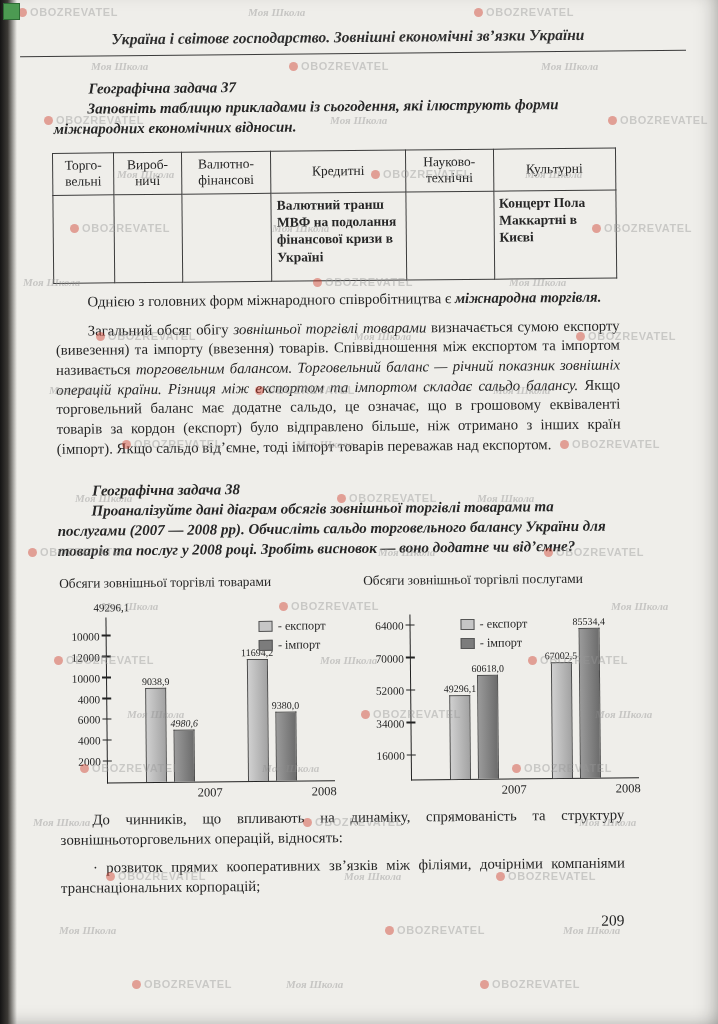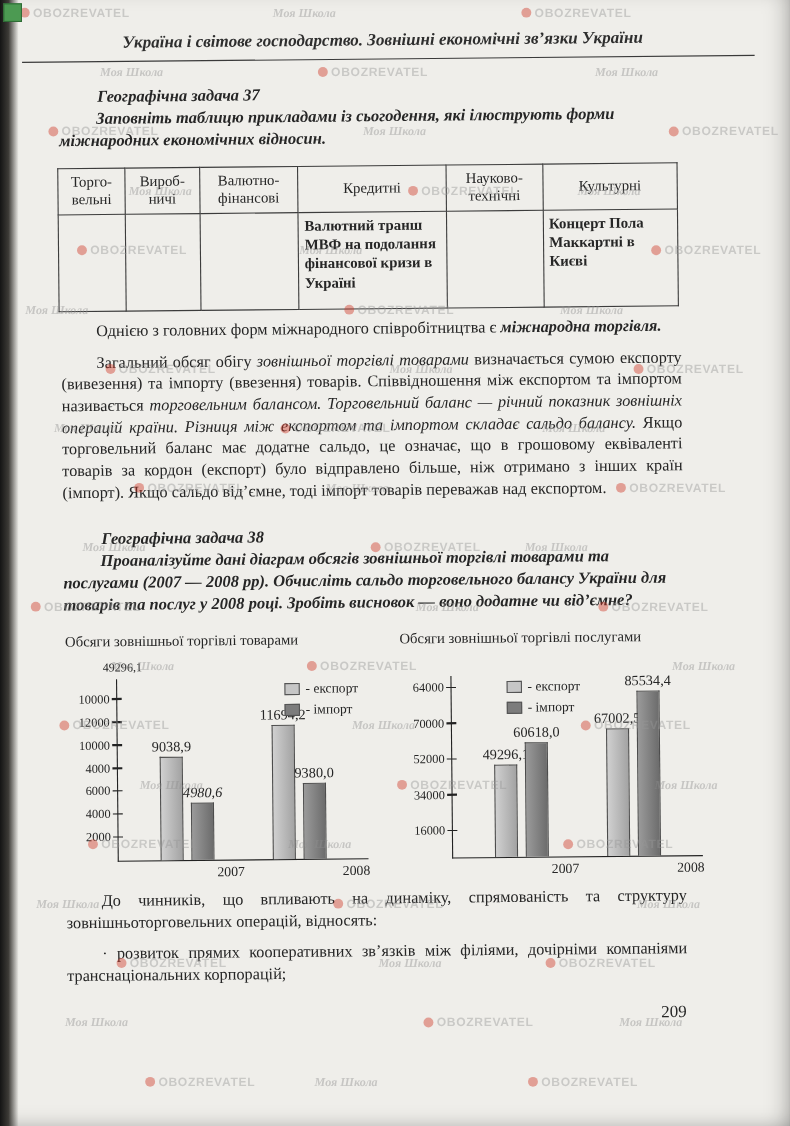--- a/index.html
+++ b/index.html
@@ -52,21 +52,21 @@
   .chart-title { font-size:13.4px; margin-bottom:8px; white-space:nowrap; }
   .chart { position:relative; padding:18px 0 0 46px; }
   .plot { position:relative; width:228px; height:166px; border-left:1.5px solid #222; border-bottom:1.5px solid #222; }
   .ytick { position:absolute; right:calc(100% + 7px); transform:translateY(50%); font-size:11.3px; }
   .ydash { position:absolute; left:-5px; width:9px; height:1.4px; background:#222; }
   .groups { position:absolute; inset:0; display:flex; justify-content:space-around; align-items:flex-end; padding:0 12px; }
   .group { display:flex; align-items:flex-end; gap:7px; height:100%; }
   .bar { position:relative; width:21px; border:1px solid #4c4c4c; border-bottom:none; }
   .bar.s0 { background:linear-gradient(90deg,#d0d0d0,#a3a3a3); }
   .bar.s1 { background:linear-gradient(90deg,#9a9a9a,#6c6c6c); }
-  .bar-label { position:absolute; bottom:100%; left:50%; transform:translateX(-50%); margin-bottom:2px; font-size:13px; white-space:nowrap; }
+  .bar-label { position:absolute; bottom:100%; left:50%; transform:translateX(-50%); margin-bottom:2px; font-size:10px; white-space:nowrap; }
   .legend { position:absolute; top:3px; right:8px; display:flex; flex-direction:column; gap:4px; font-size:12.3px; }
   .chart[data-chart="1"] .legend { right:auto; left:50px; }
   .lg-row { display:flex; align-items:center; }
   .sw { width:14px; height:11px; display:inline-block; border:1px solid #555; margin-right:5px; }
   .sw.s0 { background:#c6c6c6; } .sw.s1 { background:#7c7c7c; }
   .stray-label { position:absolute; top:2px; left:34px; font-size:11px; }
   .xlabels { display:flex; justify-content:space-around; width:228px; margin-left:46px; font-size:12.5px; padding-top:3px; }
   .page-number { margin:18px 98px 0 0; text-align:right; font-size:15.5px; }
 </style>
 </head>

